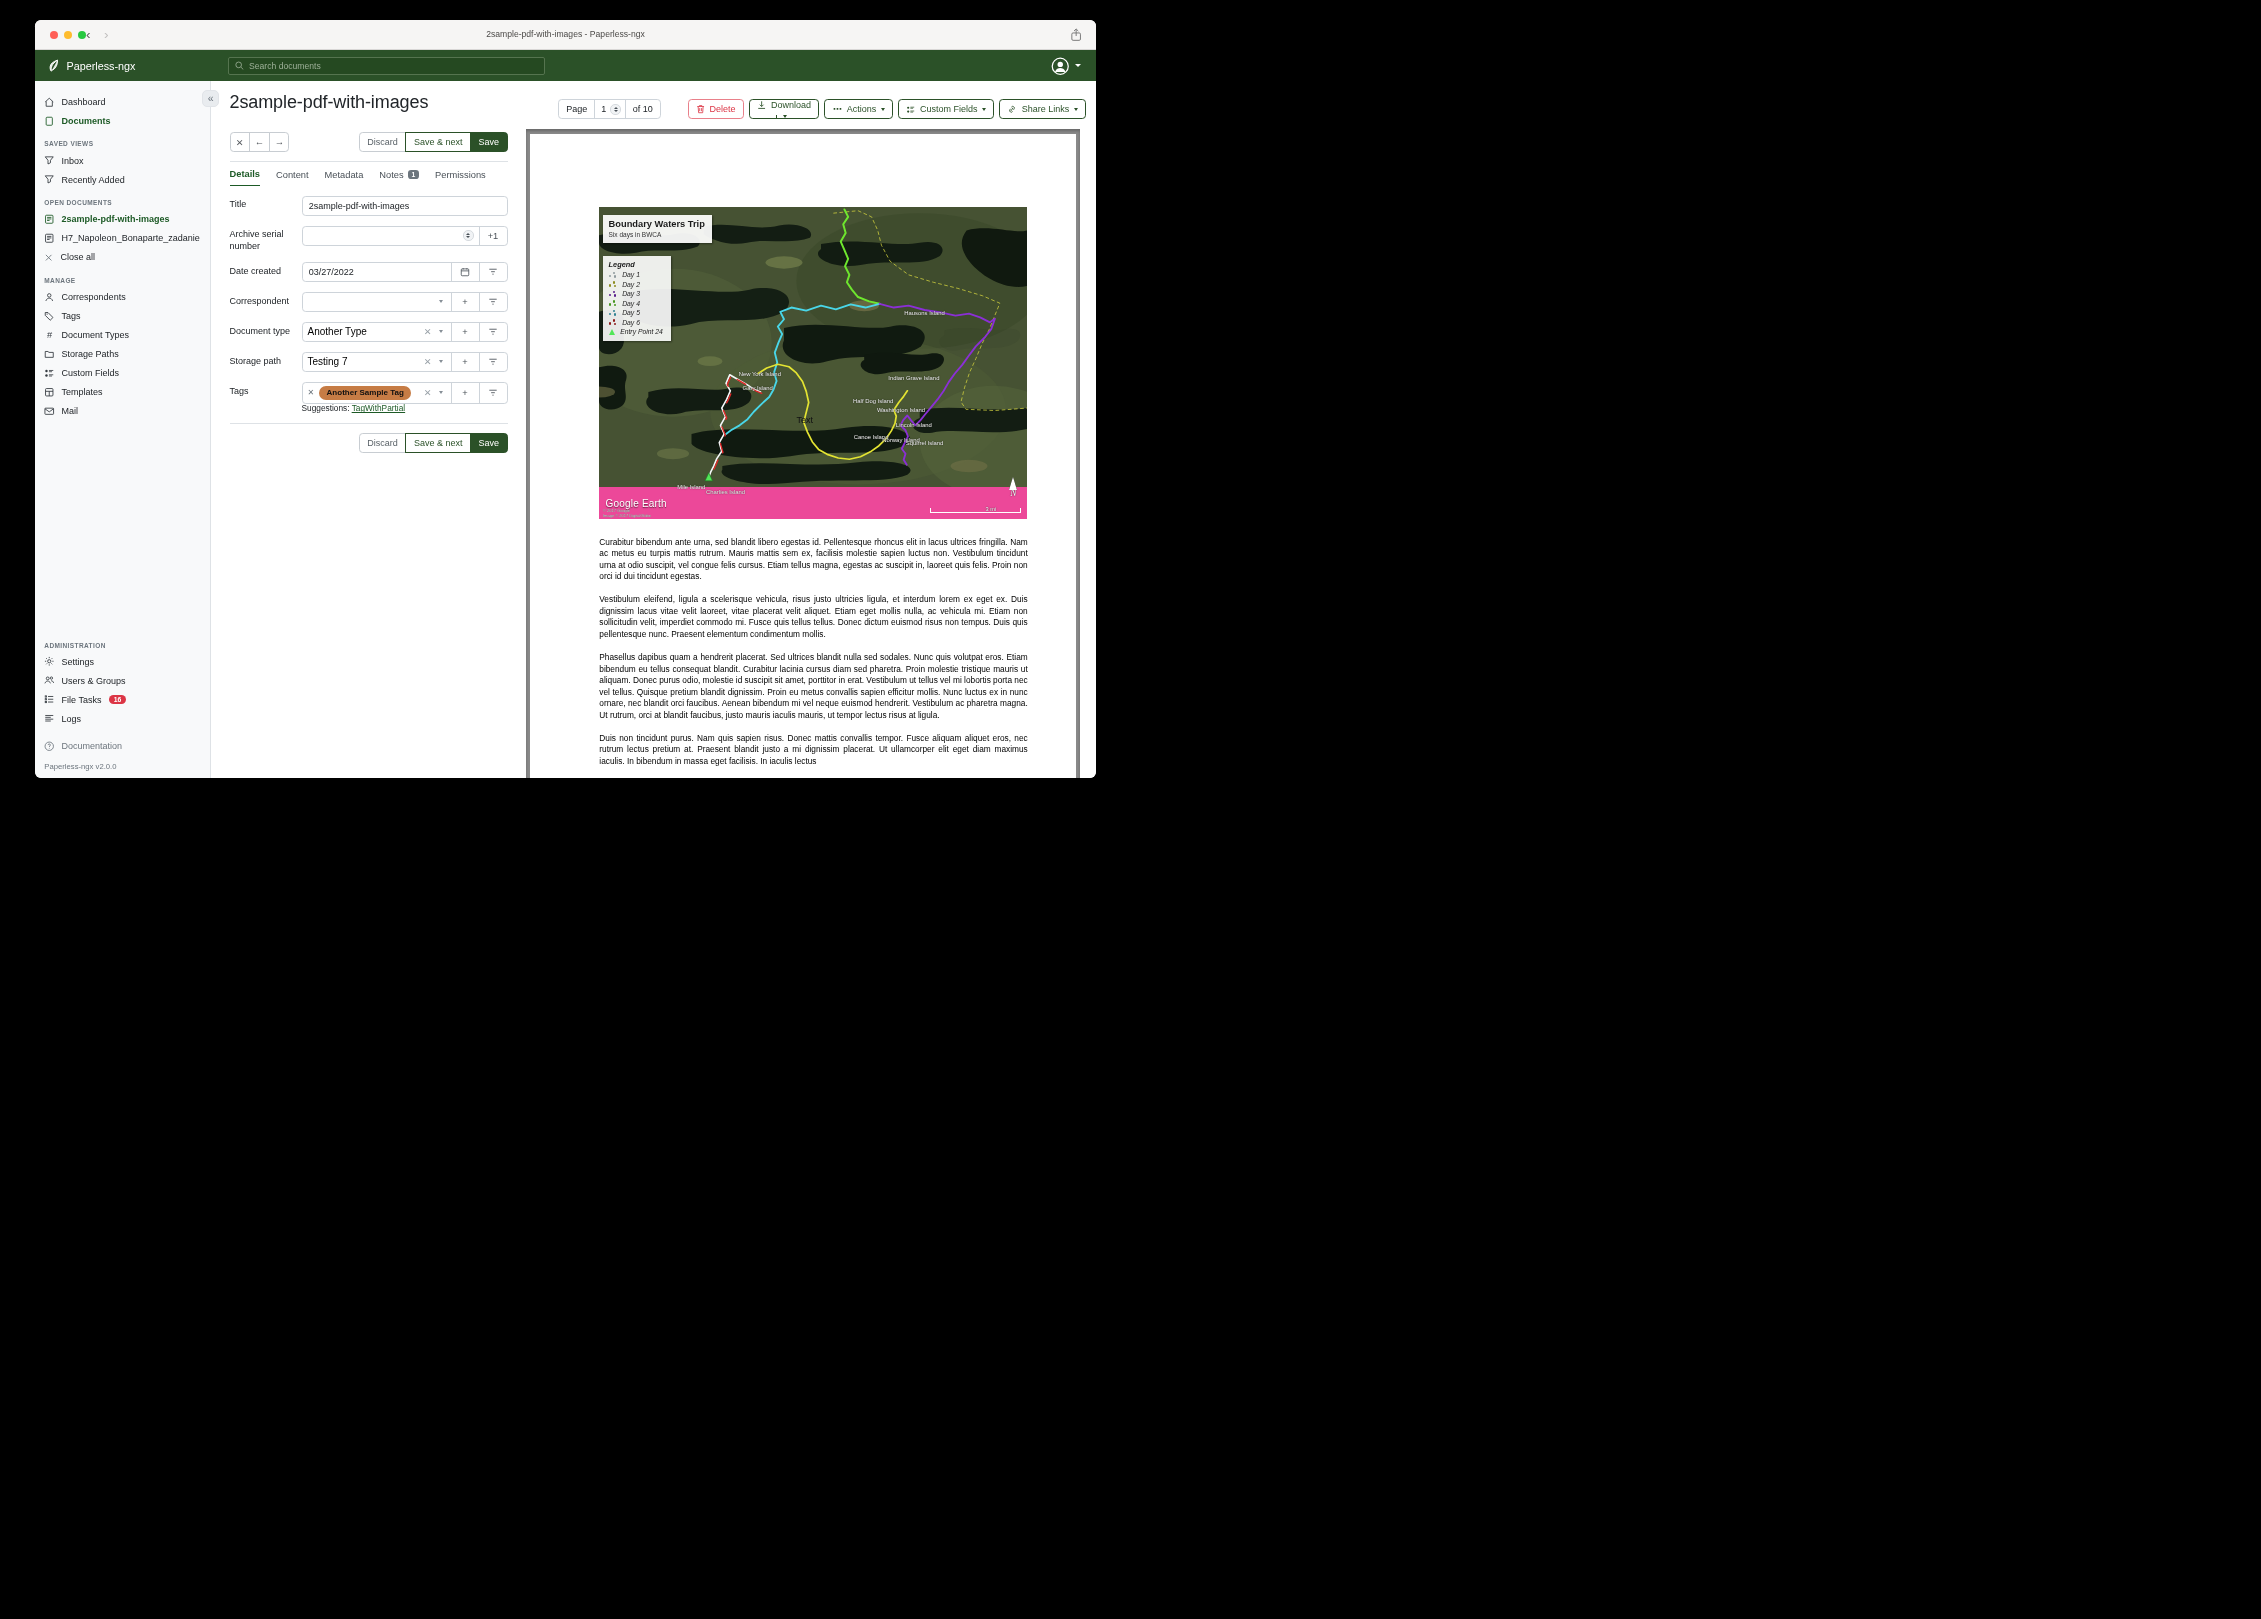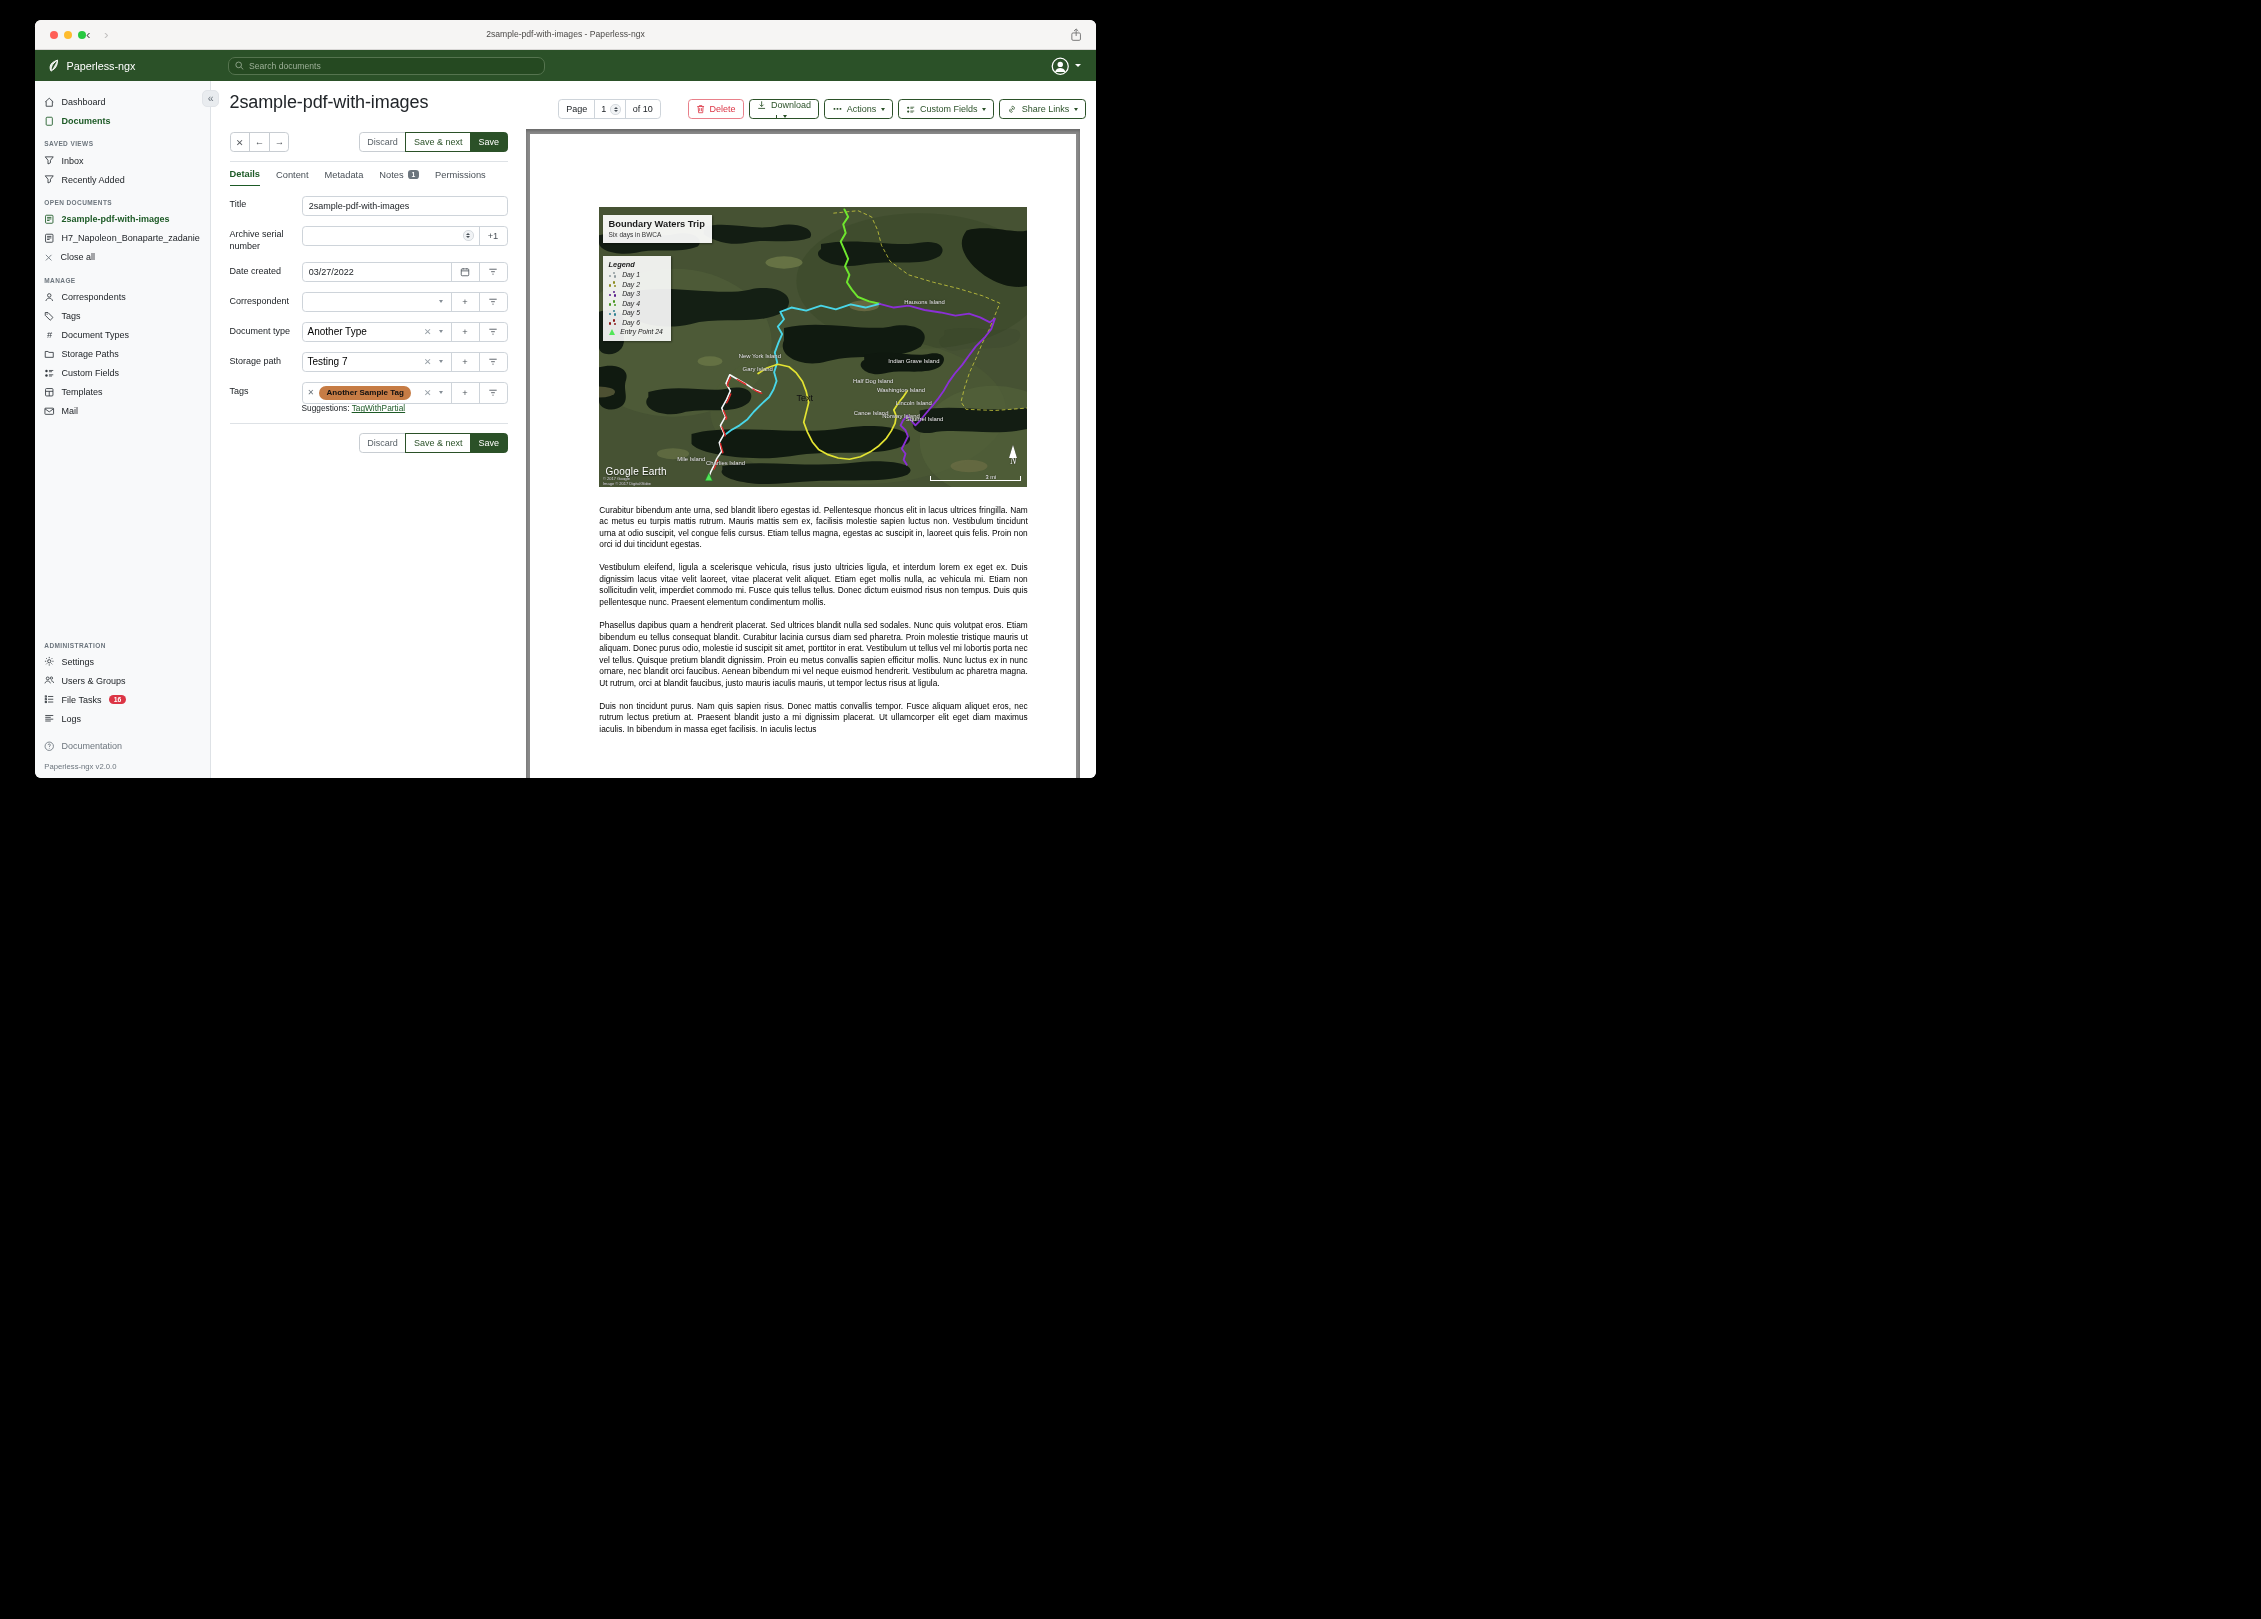--- a/index.html
+++ b/index.html
@@ -13,21 +13,21 @@
   .light { width:8px; height:8px; border-radius:50%; }
   .l-red { background:#ff5f57; } .l-yellow { background:#febc2e; } .l-green { background:#28c840; }
   .navchev { position:absolute; top:6.2px; font-size:13.6px; color:#5f5f5f; font-weight:400; }
   .chev-back { left:51px; } .chev-fwd { left:69px; color:#c1bfbe; }
   .tb-title { position:absolute; left:0; right:0; top:8.6px; text-align:center; font-size:8.6px; color:#4c4a48; }
   .share-ic { position:absolute; right:13.6px; top:7.4px; }
 
   
   .navbar { height:31px; background:#2b5128; position:relative; flex:0 0 auto; }
   .brand { position:absolute; left:11.7px; top:0; height:31px; display:flex; align-items:center; gap:6.2px; color:#fff; font-size:10.8px; }
-  .searchbox { position:absolute; left:193px; top:6.2px; width:317px; height:18.5px; background:#254921; border:0.6px solid #55744f; border-radius:7px; display:flex; align-items:center; padding:0 6.2px; gap:5px; }
+  .searchbox { position:absolute; left:193px; top:6.2px; width:317px; height:18.5px; background:#254921; border:0.6px solid #55744f; border-radius:2px; display:flex; align-items:center; padding:0 6.2px; gap:5px; }
   .searchbox input { background:transparent; border:none; outline:none; color:#cfdccb; font-size:8.6px; width:100%; }
   .searchbox input::placeholder { color:#9db098; }
   .userbox { position:absolute; right:15px; top:6.2px; display:flex; align-items:center; gap:5.6px; }
 
   
   .bodyrow { flex:1; display:flex; min-height:0; position:relative; }
   .sidebar { width:176px; background:#f8f9fa; border-right:0.6px solid #dee2e6; padding:11px 0 6.2px 0; display:flex; flex-direction:column; overflow:hidden; }
   .collapse-btn { position:absolute; left:167px; top:8.6px; width:17.3px; height:17.3px; background:#e9ecef; border:0.6px solid #e1e4e8; border-radius:5px; color:#6c757d; font-size:10.5px; text-align:center; line-height:15.4px; z-index:5; }
   .sb-item { display:flex; align-items:center; gap:6.8px; height:19px; padding-left:9.3px; font-size:9px; color:#212529; cursor:pointer; }
   .sb-item svg { flex:0 0 auto; }
@@ -92,21 +92,21 @@
   .chipx { color:#6c757d; font-size:8px; }
   .chip { background:#c67c45; color:#101010; font-weight:700; font-size:8px; border-radius:8px; padding:2.5px 7.4px; white-space:nowrap; }
   .suggest { margin:-5.6px 0 0 72px; font-size:8.3px; color:#212529; padding-bottom:1.2px; }
   .suggest a { color:#1d5a26; text-decoration:underline; }
   .asn-spin { margin-left:auto; margin-right:5px; align-self:center; }
   .endbtns { display:flex; justify-content:flex-end; margin-top:8.6px; }
 
   
   .preview { position:absolute; left:315px; top:48px; width:554px; bottom:0; background:#8a8a8a; padding:4.3px; box-shadow:inset 0 1.9px 3.1px rgba(0,0,0,.25); }
   .page { background:#fff; width:100%; height:864px; padding:73px 48px 0 69px; overflow:hidden; }
-  .map { position:relative; width:428px; height:280px; overflow:hidden; background:#ec4899; }
+  .map { position:relative; width:428px; height:312px; overflow:hidden; background:#ec4899; }
   .map svg { position:absolute; inset:0; }
   .map-titlebox { position:absolute; left:3.7px; top:8px; background:rgba(255,255,255,.93); padding:4.3px 7.4px 5px 5.6px; box-shadow:0.6px 0.6px 1.9px rgba(0,0,0,.4); }
   .map-title { font-size:9.3px; font-weight:700; color:#1c1c1c; }
   .map-sub { font-size:6.5px; color:#333; margin-top:1.9px; }
   .legendbox { position:absolute; left:3.7px; top:49px; background:rgba(255,255,255,.9); padding:4.3px 8.6px 5.6px 5.6px; box-shadow:0.6px 0.6px 1.9px rgba(0,0,0,.4);font-style:italic; }
   .legend-title { font-size:7.4px; font-weight:700; color:#1c1c1c; margin-bottom:2.5px; }
   .lrow { display:flex; align-items:center; gap:5.6px; font-size:6.8px; color:#222; margin-top:2.5px; }
   .dot3 { position:relative; width:8px; height:6.8px; }
   .dot3 i { position:absolute; width:2.5px; height:2.5px; border-radius:50%; border:0.6px solid rgba(0,0,0,.35); }
   .dot3 i:nth-child(1){ left:0; top:3.1px; } .dot3 i:nth-child(2){ left:4.3px; top:0; } .dot3 i:nth-child(3){ left:5px; top:3.7px; }

